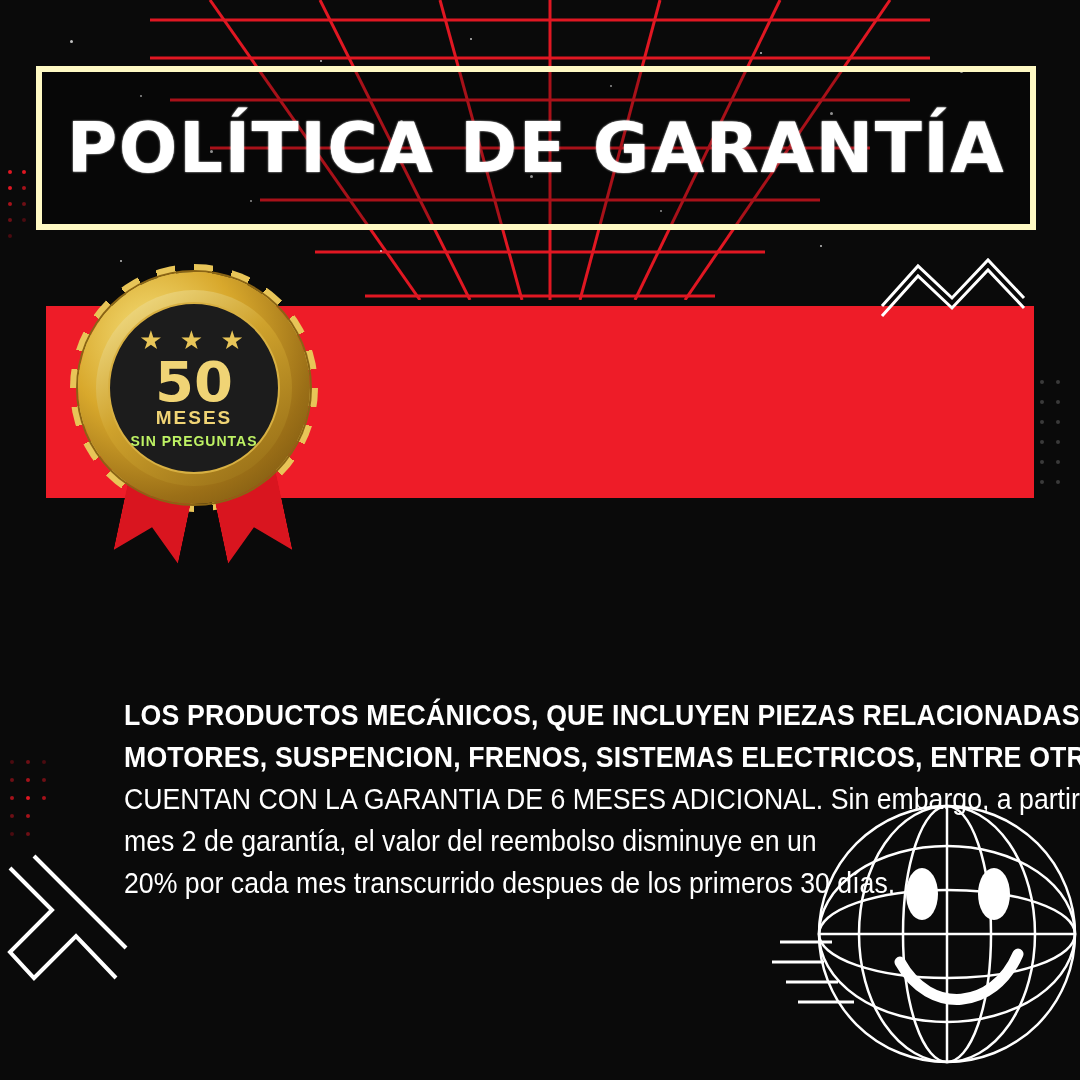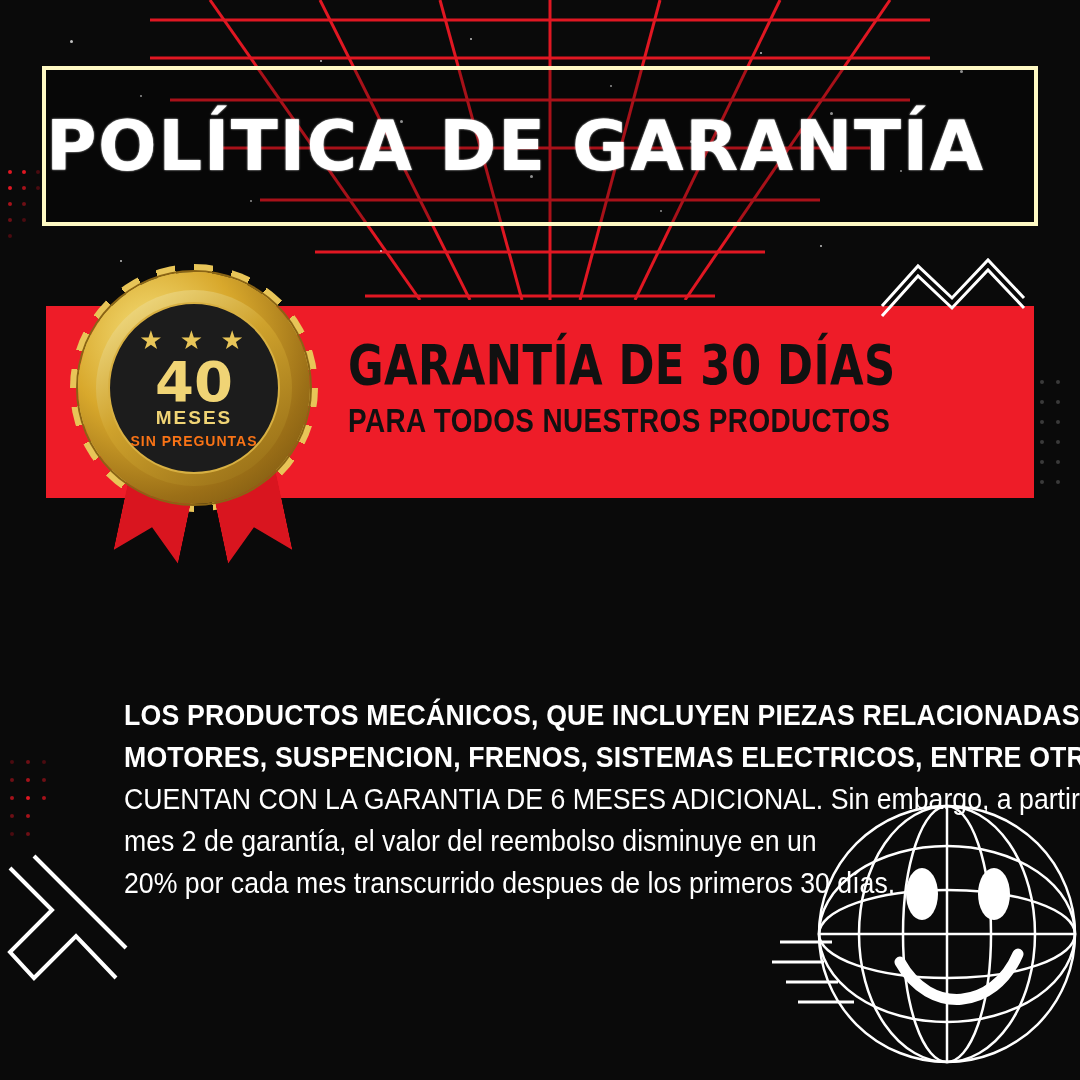--- a/index.html
+++ b/index.html
@@ -59,29 +59,29 @@
   }
   .dot {
     position: absolute;
     width: 4px; height: 4px;
     border-radius: 50%;
   }
 
   
   .title-box {
     position: absolute;
-    left: 42px;
+    left: 36px;
     top: 66px;
     width: 988px;
     height: 152px;
-    border: 4px solid #fef9c3;
+    border: 6px solid #fef9c3;
     background: rgba(0,0,0,0.25);
     display: flex;
     align-items: center;
-    justify-content: flex-start;
+    justify-content: center;
     z-index: 5;
   }
   .title-text {
     color: #ffffff;
     font-family: "DejaVu Sans", sans-serif;
     font-weight: bold;
     font-size: 69px;
     letter-spacing: 1.5px;
     white-space: nowrap;
     text-shadow: 0 0 2px #fff;
@@ -211,21 +211,21 @@
   }
   .medal-dias {
     color: #f0d475;
     font-family: "Liberation Sans", sans-serif;
     font-weight: bold;
     font-size: 19px;
     letter-spacing: 2px;
     line-height: 1.1;
   }
   .medal-sub {
-    color: #f97316;
+    color: #bef264;
     font-family: "Liberation Sans", sans-serif;
     font-weight: bold;
     font-size: 14px;
     letter-spacing: 1px;
     margin-top: 4px;
   }
 
   
   .headline {
     position: absolute;
@@ -382,35 +382,31 @@
     <path d="M10 18 L52 60 L10 102 L34 128 L76 86 L116 128" fill="none" stroke="#ffffff" stroke-width="4"></path>
     <path d="M34 6 L126 98" fill="none" stroke="#ffffff" stroke-width="4"></path>
   </svg>
 
   <div class="title-box">
     <div class="title-text">POLÍTICA DE GARANTÍA</div>
   </div>
 
   <div class="red-banner"></div>
 
-  <div class="banner-text">
-    <div class="banner-title">GARANTÍA DE 30 DÍAS</div>
-    <div class="banner-sub">PARA TODOS NUESTROS PRODUCTOS</div>
-  </div>
 
   <div class="badge-wrap">
     <div class="ribbon">
       <span class="rb left"></span>
       <span class="rb right"></span>
     </div>
     <div class="medal">
       <div class="medal-inner-ring"></div>
       <div class="medal-center">
         <div class="stars-row">★ ★ ★</div>
-        <div class="medal-num">40</div>
+        <div class="medal-num">50</div>
         <div class="medal-dias">MESES</div>
         <div class="medal-sub">SIN PREGUNTAS</div>
       </div>
     </div>
   </div>
 
 
   <div class="body-copy">
     <div class="ln caps">LOS PRODUCTOS MECÁNICOS, QUE INCLUYEN PIEZAS RELACIONADAS CON</div>
     <div class="ln caps">MOTORES, SUSPENCION, FRENOS, SISTEMAS ELECTRICOS, ENTRE OTROS,</div>

